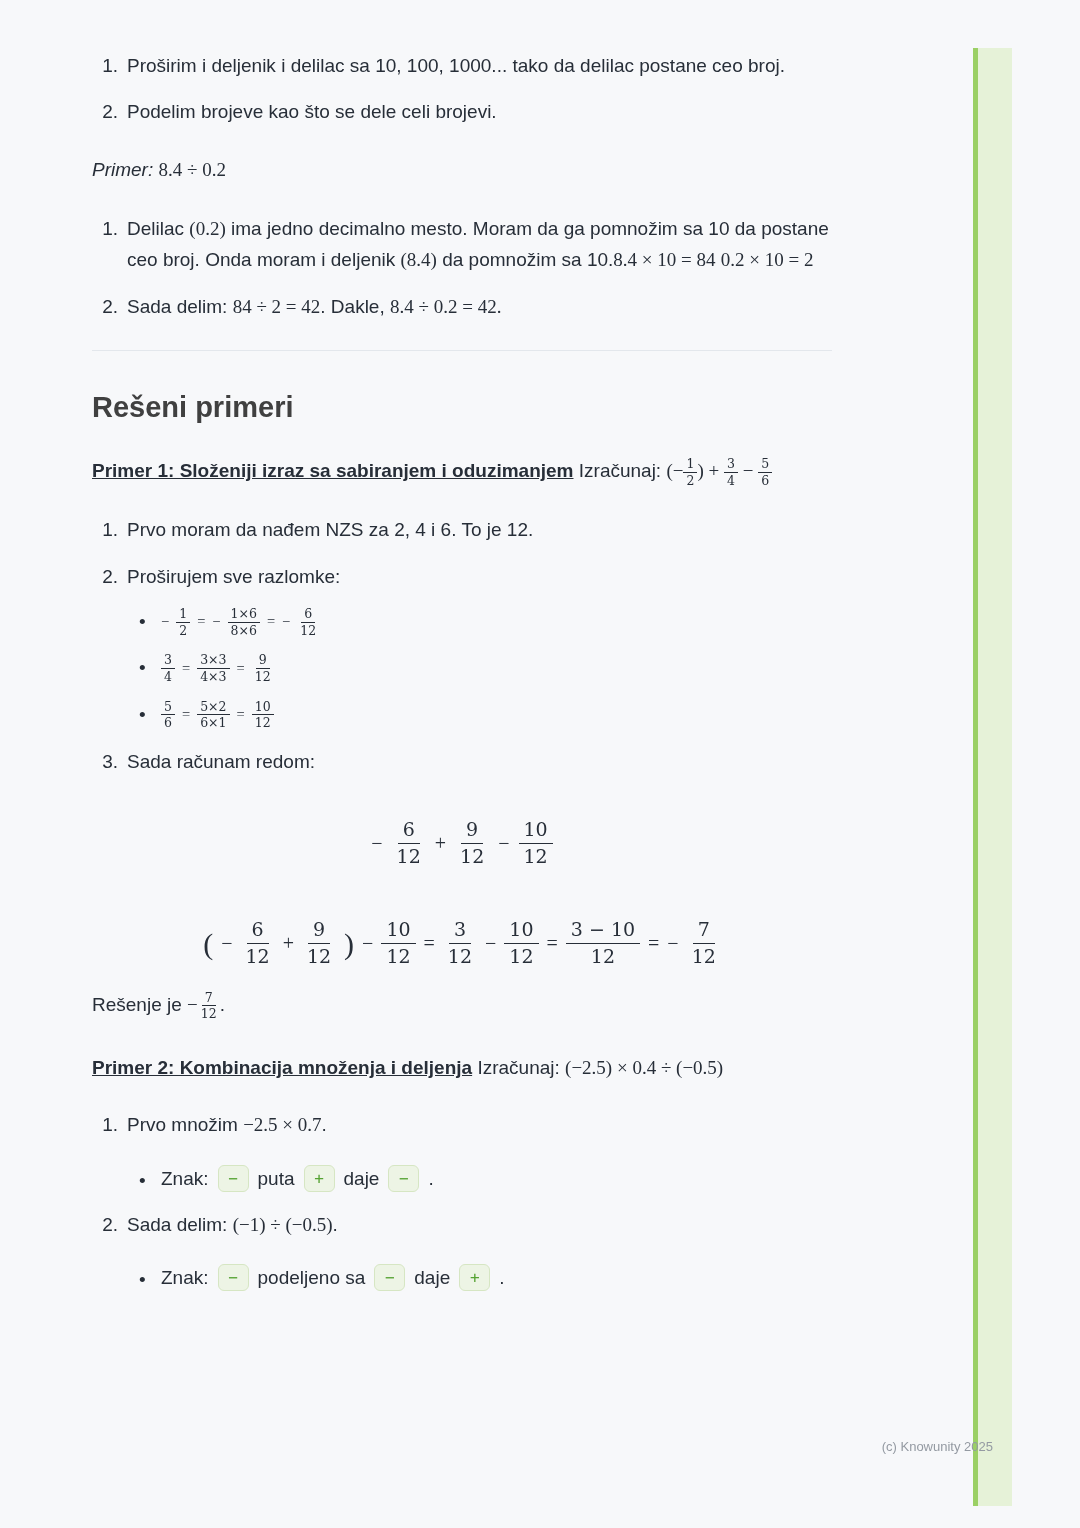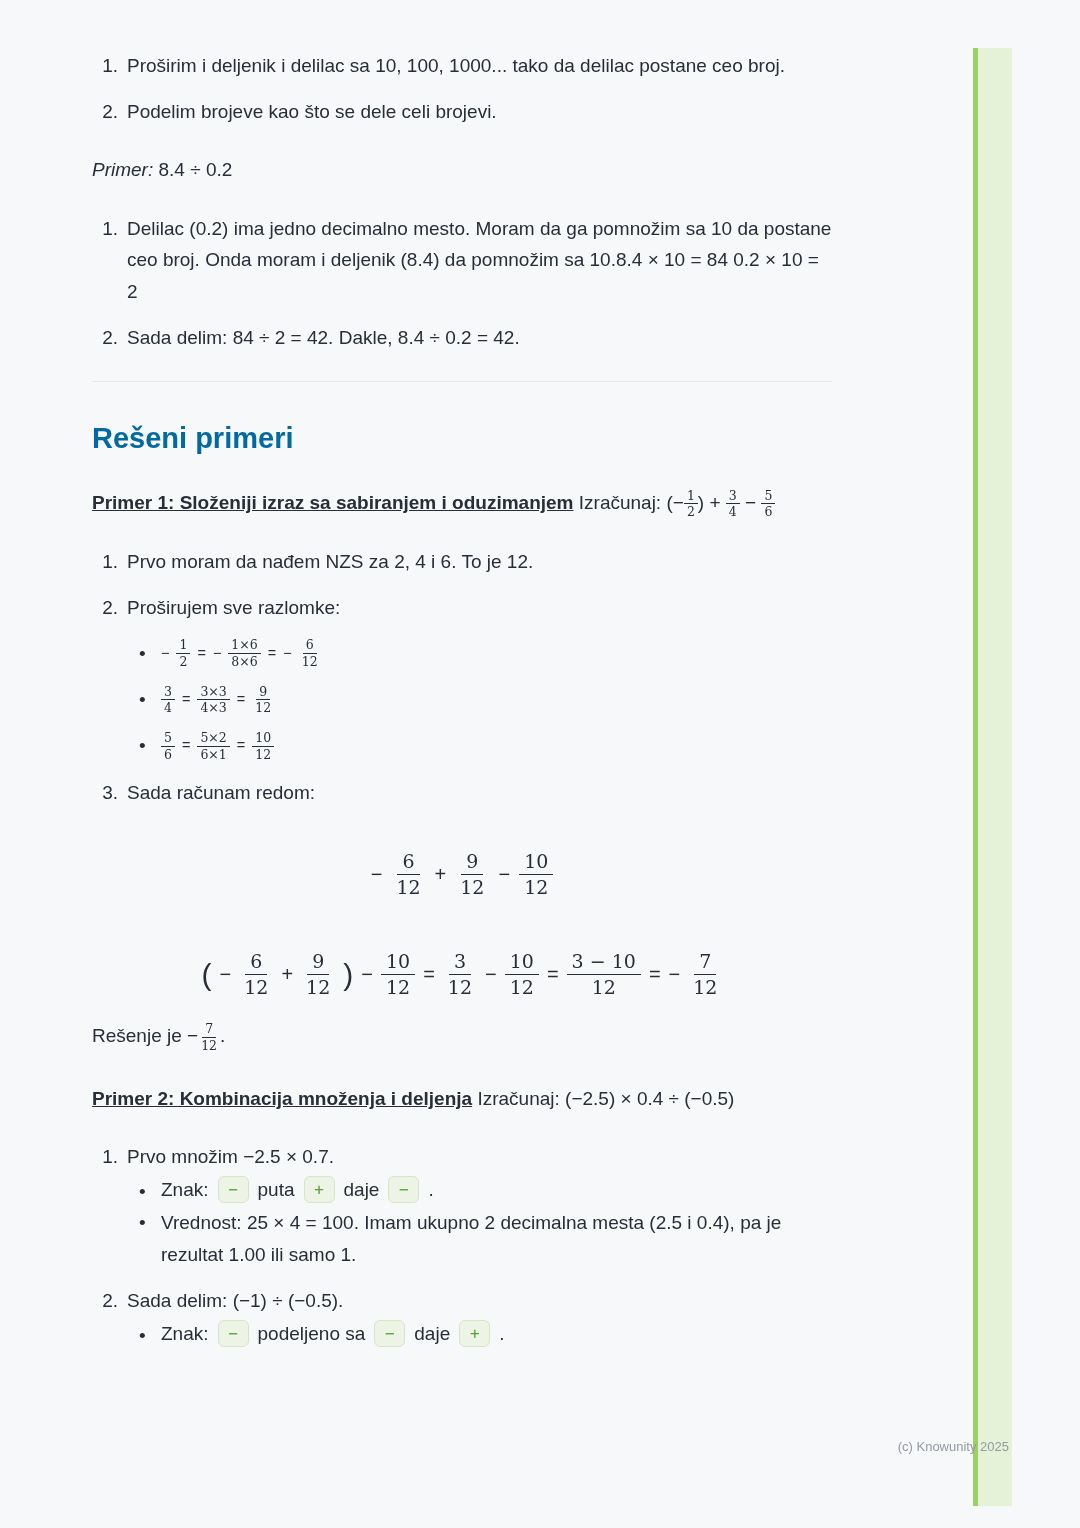--- a/index.html
+++ b/index.html
@@ -12,40 +12,40 @@
     overflow:hidden;
   }
   .edge-strip{
     position:absolute;top:48px;right:68px;width:34px;height:1458px;
     background:#e6f2d8;border-left:5px solid #9bd065;
   }
   .content{
     position:absolute;left:92px;top:50px;width:740px;
     font-size:19px;line-height:1.65;
   }
-  .m{font-family:Liberation Sans, sans-serif;}
+  .m{font-family:Liberation Serif, serif;}
   .it{}
   .b{font-weight:bold;text-decoration:underline;}
 
   .li{display:flex;margin-bottom:15px;}
   .li-num{flex:0 0 26px;text-align:right;margin-right:9px;}
   .li-body{flex:1;}
 
   .primer-line{margin:26px 0 0 0;}
   .steps{margin-top:28px;}
 
   .divider{border:none;border-top:1px solid #e3e7ec;margin:28px 0 0 0;}
 
-  .section-title{margin:38px 0 0 0;font-size:29px;line-height:1.25;color:#0369a1;font-weight:700;}
+  .section-title{margin:38px 0 0 0;font-size:29px;line-height:1.25;color:#404040;font-weight:700;}
 
   .ex-title{margin:30px 0 0 0;}
   .plist{margin-top:26px;}
 
   
-  .bullet{position:relative;padding-left:34px;margin-top:2px;}
+  .bullet{position:relative;padding-left:34px;margin-top:22px;}
   .bullet::before{content:"\2022";position:absolute;left:12px;top:0;}
   .badge-row{display:flex;align-items:center;gap:9px;flex-wrap:wrap;}
   .badge-row::before{top:2px;}
   .frac-row{display:flex;align-items:center;gap:7px;font-size:14.5px;margin-top:14px;}
   .frac-row::before{top:50%;transform:translateY(-50%);font-size:19px;}
   .frac-row .m{font-size:14.5px;}
 
   
   .sfrac{display:inline-flex;flex-direction:column;align-items:center;
          font-family:"DejaVu Serif",serif;font-size:12.5px;line-height:1.25;
@@ -64,21 +64,21 @@
   .display-math .paren{font-size:30px;font-weight:400;line-height:1;}
   .display2{margin-top:48px;gap:8px;}
 
   .result{}
 
   .badge{display:inline-block;min-width:13px;text-align:center;
          background:#edf4e5;border:1px solid #d6e6c3;border-radius:6px;
          padding:0 8px;font-size:16px;line-height:25px;color:#55a233;
          font-family:"DejaVu Sans Mono",monospace;}
 
-  .watermark{position:absolute;right:71px;top:1439px;font-size:13px;color:#949aa2;}
+  .watermark{position:absolute;right:87px;top:1439px;font-size:13px;color:#949aa2;}
 </style>
 </head>
 <body>
 
 <div class="edge-strip"></div>
 
 <main class="content">
 
   <div>
     <div class="li">
@@ -262,21 +262,20 @@
         <span>Prvo množim </span><span class="m">−2.5 × 0.7</span><span>.</span>
         <div class="bullet badge-row">
           <span>Znak:</span>
           <span class="badge">−</span>
           <span>puta</span>
           <span class="badge">+</span>
           <span>daje</span>
           <span class="badge">−</span>
           <span>.</span>
         </div>
-        <div class="bullet"><span>Vrednost: </span><span class="m">25 × 4 = 100</span><span>. Imam ukupno 2 decimalna mesta (2.5 i 0.4), pa je rezultat </span><span class="m">1.00</span><span> ili samo 1.</span></div>
       </div>
     </div>
     <div class="li">
       <span class="li-num">2.</span>
       <div class="li-body">
         <span>Sada delim: </span><span class="m">(−1) ÷ (−0.5)</span><span>.</span>
         <div class="bullet badge-row">
           <span>Znak:</span>
           <span class="badge">−</span>
           <span>podeljeno sa</span>

